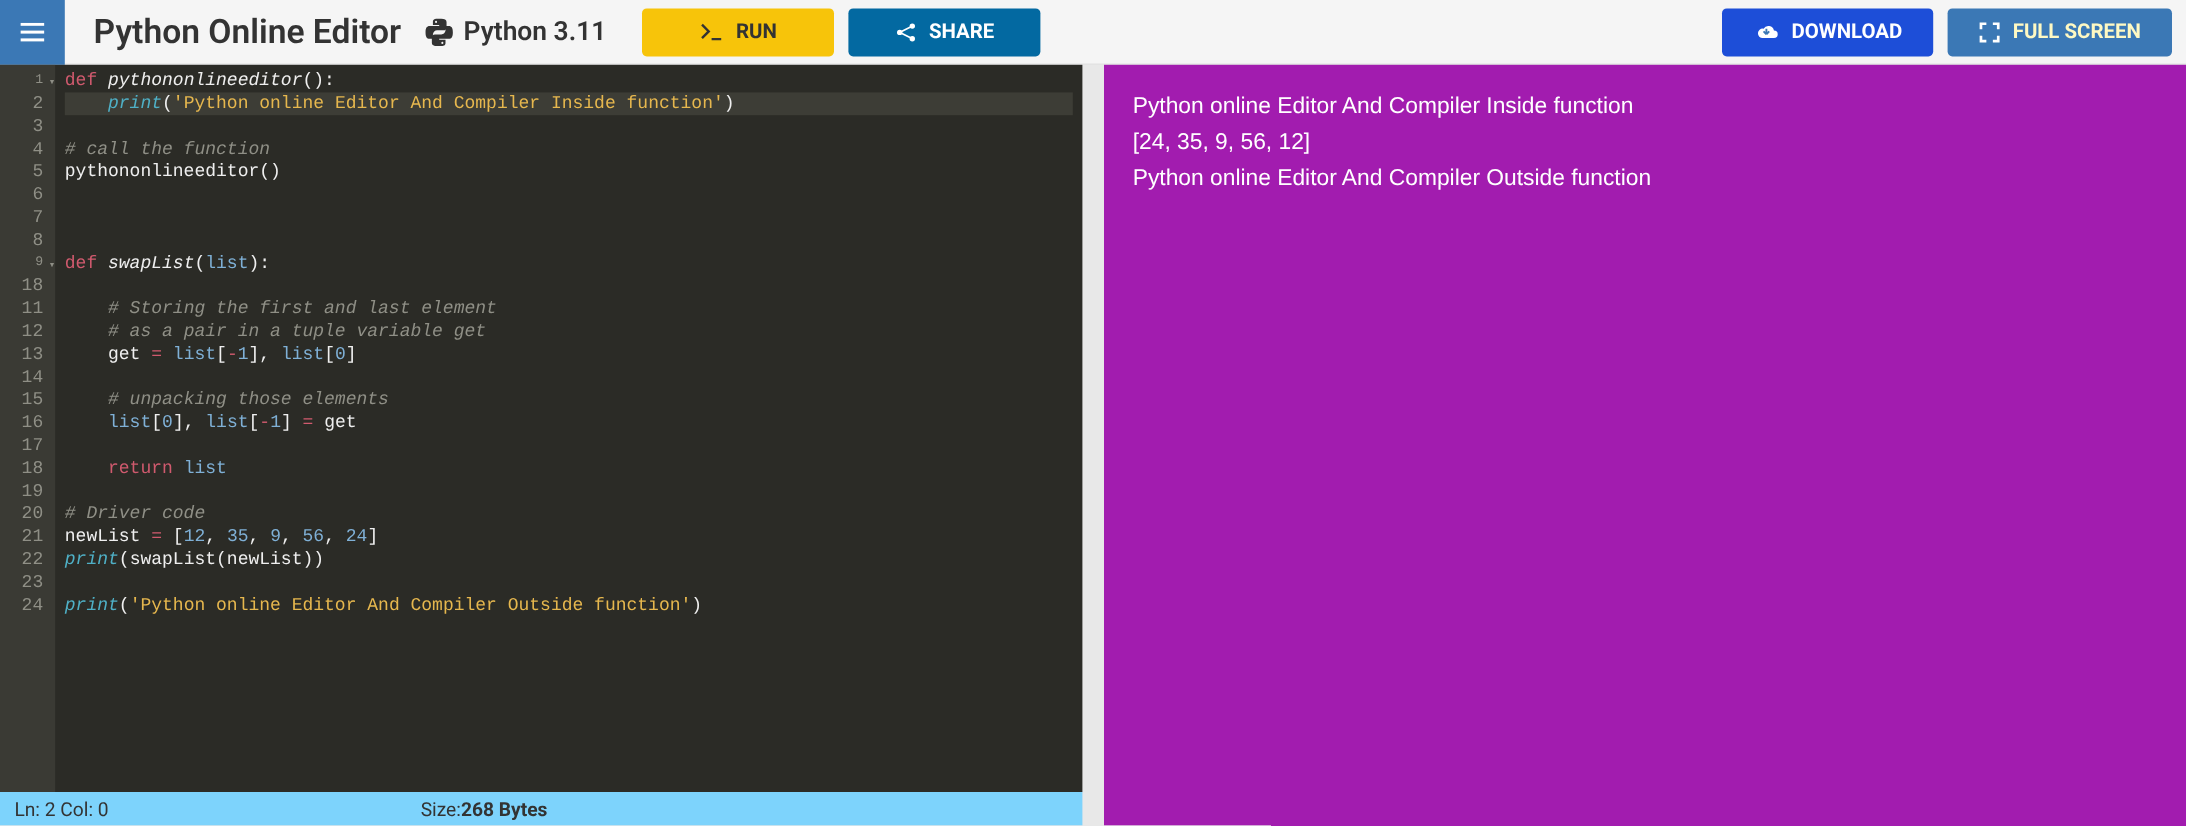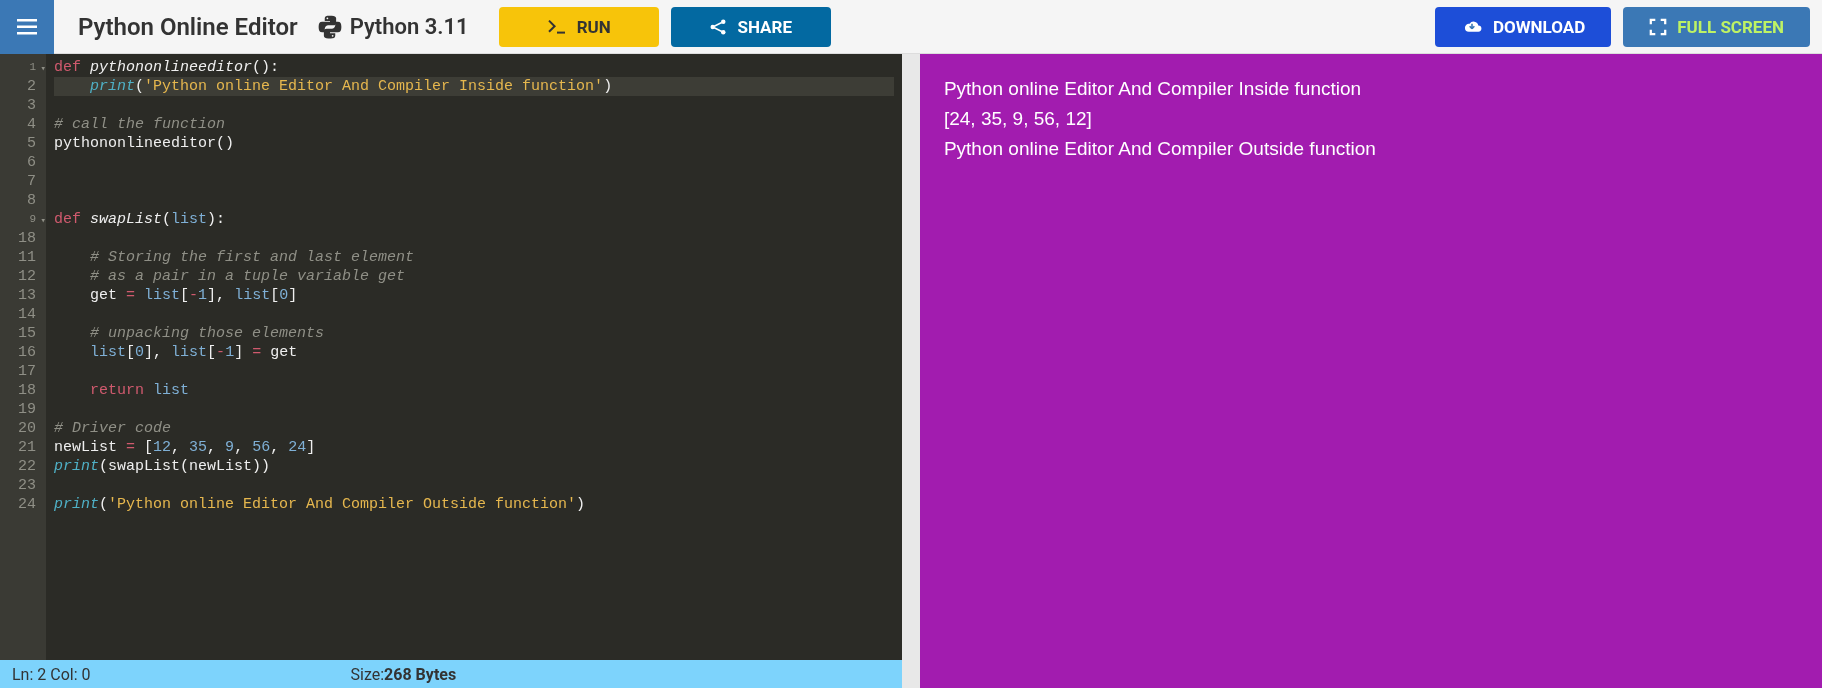--- a/index.html
+++ b/index.html
@@ -22,21 +22,21 @@
     height: 54px;
     background: #3b78b5;
     color: #fff;
     display: flex;
     align-items: center;
     justify-content: center;
     cursor: pointer;
     font-size: 20px;
   }
   .title {
-    font-size: 24px;
+    font-size: 28px;
     font-weight: 600;
     color: #333;
     margin-left: 24px;
   }
   .lang {
     display: flex;
     align-items: center;
     font-size: 22px;
     font-weight: 600;
     color: #333;
@@ -62,21 +62,21 @@
     width: 160px;
   }
   .btn.share {
     background: #0369a1;
     color: #fff;
     width: 160px;
   }
   .btn svg { margin-right: 10px; }
   .spacer { flex: 1; }
   .btn.download { background:#1d4ed8; color:#fff; }
-  .btn.fullscreen { background:#3b78b5; color:#bef264; margin-right:12px;text-align:center; }
+  .btn.fullscreen { background:#3b78b5; color:#fef9c3; margin-right:12px;text-align:center; }
   .split {
     display: flex;
     height: calc(100% - 54px);
   }
   .left, .right {
     width: 50%;
     position: relative;
   }
   .editor {
     background: #2b2b26;

